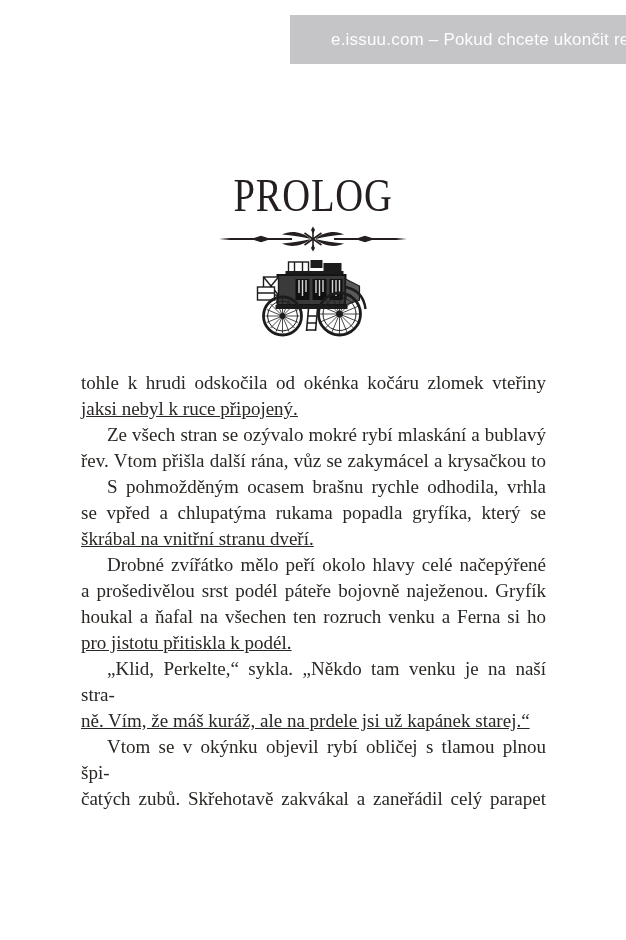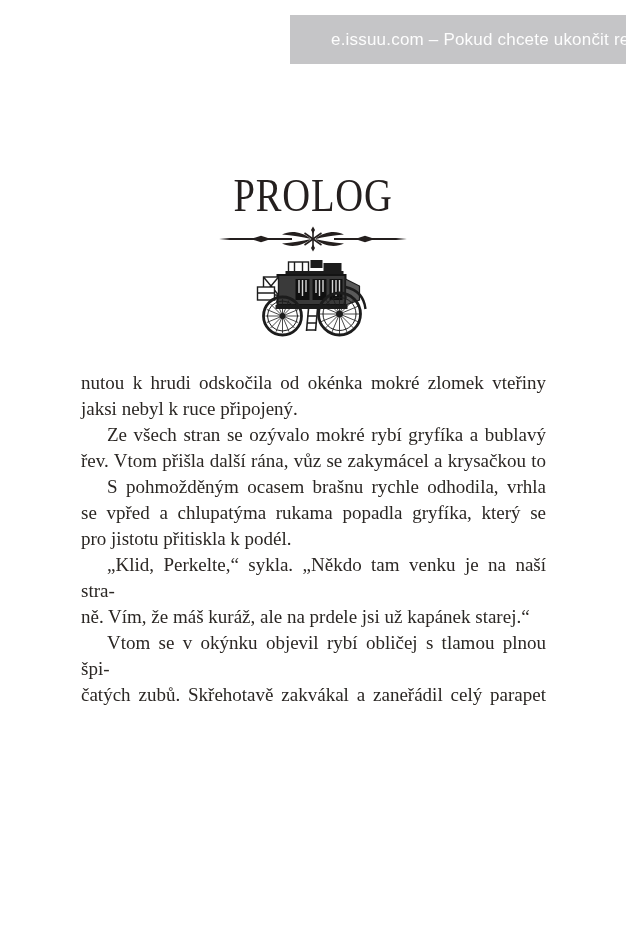--- a/index.html
+++ b/index.html
@@ -66,21 +66,21 @@
     width: 465px;
     font-size: 19px;
     line-height: 26px;
     color: #2b2724;
   }
   .line {
     text-align: justify;
     text-align-last: justify;
     white-space: normal;
   }
-  .line.para-end { text-align-last: left; }
+  .line.para-end { text-align-last: left; text-decoration: underline; }
   .line.indent { text-indent: 26px; }
 </style>
 </head>
 <body>
 
 <div class="banner">
   <span class="banner-text">e.issuu.com – Pokud chcete ukončit režim cel</span>
 </div>
 
 <div>
@@ -193,26 +193,30 @@
           <line x1="65.5" y1="64.7" x2="102.5" y2="49.3"></line>
           <line x1="76.3" y1="38.5" x2="91.7" y2="75.5"></line>
           <line x1="91.7" y1="38.5" x2="76.3" y2="75.5"></line>
         </g>
         <circle cx="84" cy="57" r="3" fill="#1c1c1c"></circle>
       </g>
     </svg>
   </div>
 
   <div class="text-block">
-      <div class="line">nutou k hrudi odskočila od okénka mokré zlomek vteřiny</div>
+      <div class="line">tohle k hrudi odskočila od okénka kočáru zlomek vteřiny</div>
       <div class="line para-end">jaksi nebyl k ruce připojený.</div>
-      <div class="line indent">Ze všech stran se ozývalo mokré rybí gryfíka a bublavý</div>
+      <div class="line indent">Ze všech stran se ozývalo mokré rybí mlaskání a bublavý</div>
       <div class="line">řev. Vtom přišla další rána, vůz se zakymácel a krysačkou to</div>
       <div class="line indent">S pohmožděným ocasem brašnu rychle odhodila, vrhla</div>
       <div class="line">se vpřed a chlupatýma rukama popadla gryfíka, který se</div>
+      <div class="line para-end">škrábal na vnitřní stranu dveří.</div>
+      <div class="line indent">Drobné zvířátko mělo peří okolo hlavy celé načepýřené</div>
+      <div class="line">a prošedivělou srst podél páteře bojovně naježenou. Gryfík</div>
+      <div class="line">houkal a ňafal na všechen ten rozruch venku a Ferna si ho</div>
       <div class="line para-end">pro jistotu přitiskla k podél.</div>
       <div class="line indent">„Klid, Perkelte,“ sykla. „Někdo tam venku je na naší stra-</div>
       <div class="line para-end">ně. Vím, že máš kuráž, ale na prdele jsi už kapánek starej.“</div>
       <div class="line indent">Vtom se v okýnku objevil rybí obličej s tlamou plnou špi-</div>
       <div class="line">čatých zubů. Skřehotavě zakvákal a zaneřádil celý parapet</div>
     </div>
 
 </div>
 
 </body></html>

